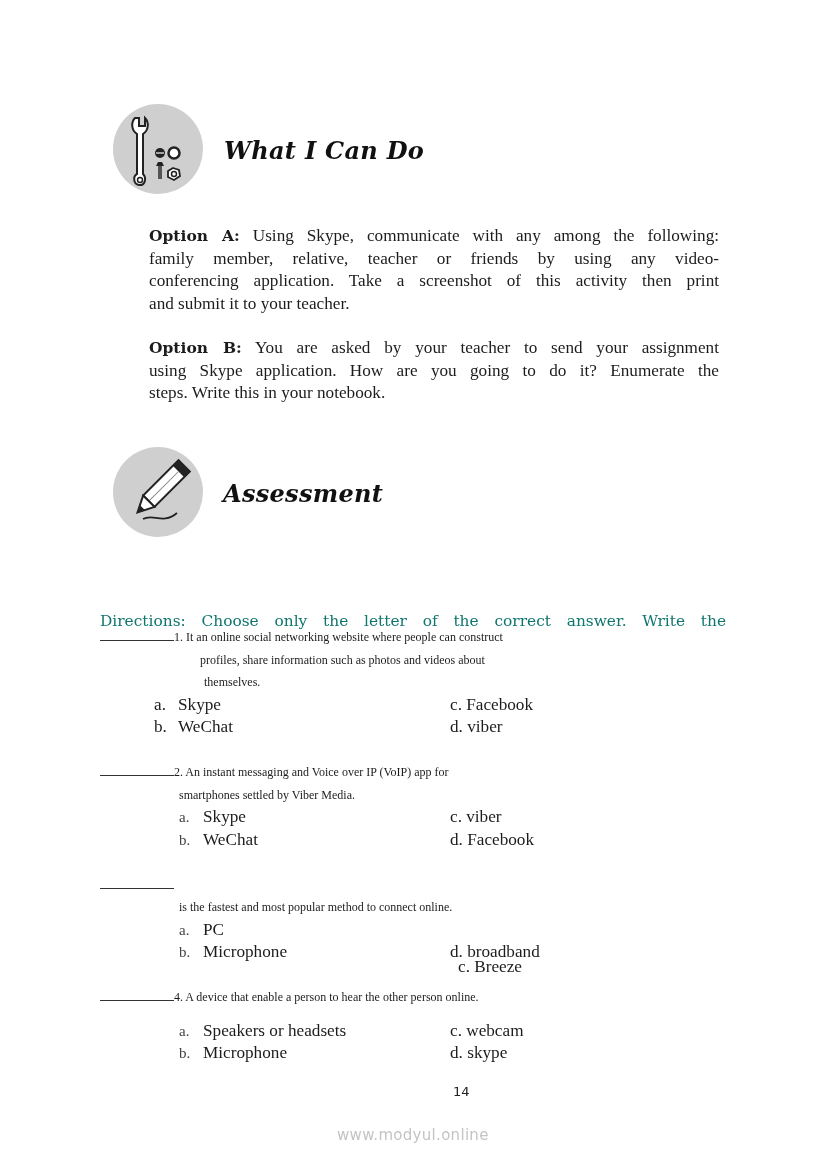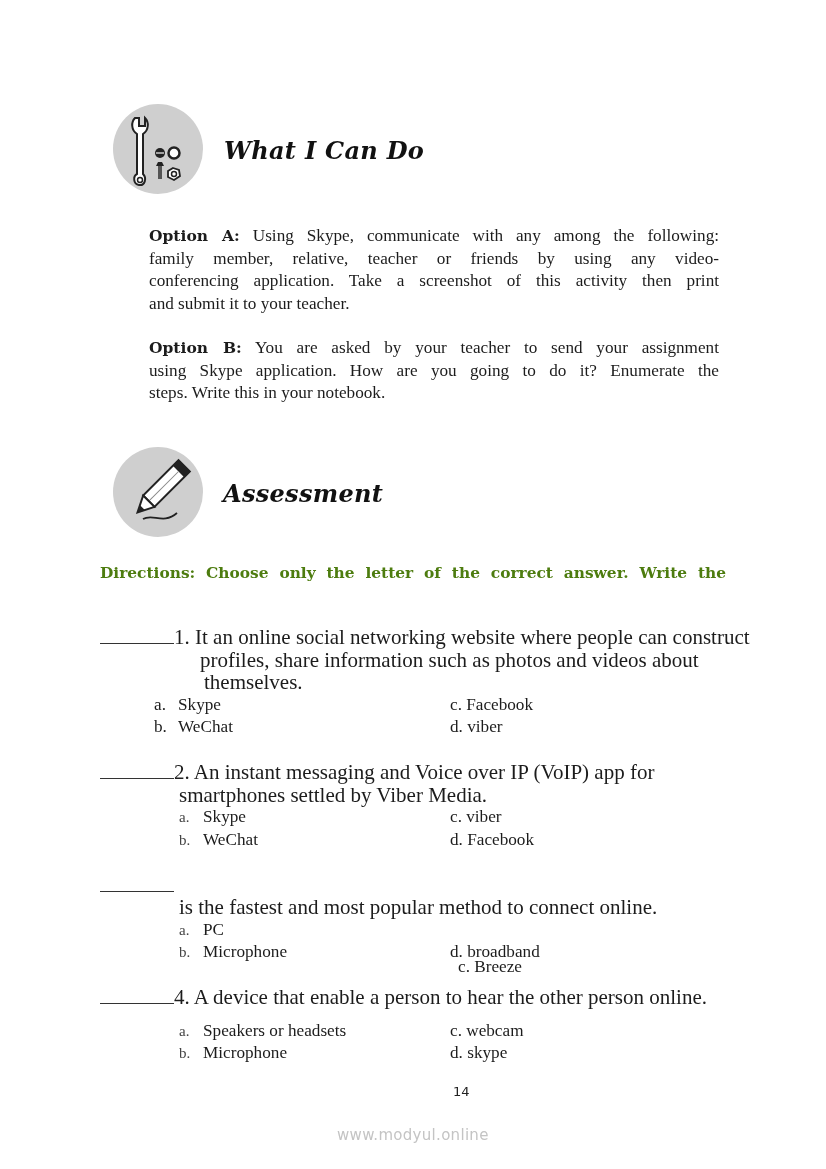--- a/index.html
+++ b/index.html
@@ -3,22 +3,22 @@
 <meta charset="utf-8">
 <style>
   html, body { margin: 0; padding: 0; background: #ffffff; }
   body { width: 826px; height: 1169px; position: relative; overflow: hidden; font-family: "DejaVu Serif", "Liberation Serif", serif; color: #1a1a1a; }
   .page { position: absolute; left: 0; top: 0; width: 826px; height: 842px; }
   .abs { position: absolute; }
   .icon-circle { width: 90px; height: 90px; border-radius: 50%; background: #cfcfcf; }
   .section-title { font-family: "DejaVu Serif", serif; font-weight: bold; font-style: italic; font-size: 24px; color: #111; letter-spacing: 0.3px; }
   .para { font-family: "Liberation Serif", serif; font-size: 17.2px; line-height: 22.5px; text-align: justify; color: #1c1c1c; }
   .para b { font-family: "DejaVu Serif", serif; font-size: 15.5px; font-weight: bold; }
-  .directions { font-family: "DejaVu Serif", serif; font-weight: bold; font-size: 15.4px; line-height: 22.5px; text-align: justify; color: #4d7c0f; }
-  .qtext { font-family: "Liberation Serif", serif; font-size: 21px; line-height: 22.5px; color: #1c1c1c; white-space: nowrap; }
+  .directions { font-family: "DejaVu Serif", serif; font-weight: normal; font-size: 15.4px; line-height: 22.5px; text-align: justify; color: #0f766e; margin-top: 48px; }
+  .qtext { font-family: "Liberation Serif", serif; font-size: 12px; line-height: 22.5px; color: #1c1c1c; white-space: nowrap; }
   .blank { display: inline-block; width: 74px; border-bottom: 1px solid #333; height: 14px; vertical-align: baseline; }
   .opt { font-family: "Liberation Serif", serif; font-size: 17.2px; line-height: 22.5px; color: #1c1c1c; white-space: nowrap; }
   .opt .letter { display: inline-block; width: 24px; }
   .opt .letter.small { font-size: 15px; color: #444; }
   .pagenum { font-family: "DejaVu Sans", sans-serif; font-size: 13px; color: #222; }
   .watermark { font-family: "DejaVu Sans", sans-serif; font-size: 15px; color: #c4c4c4; letter-spacing: 0.3px; }
 </style>
 </head>
 <body>
 

